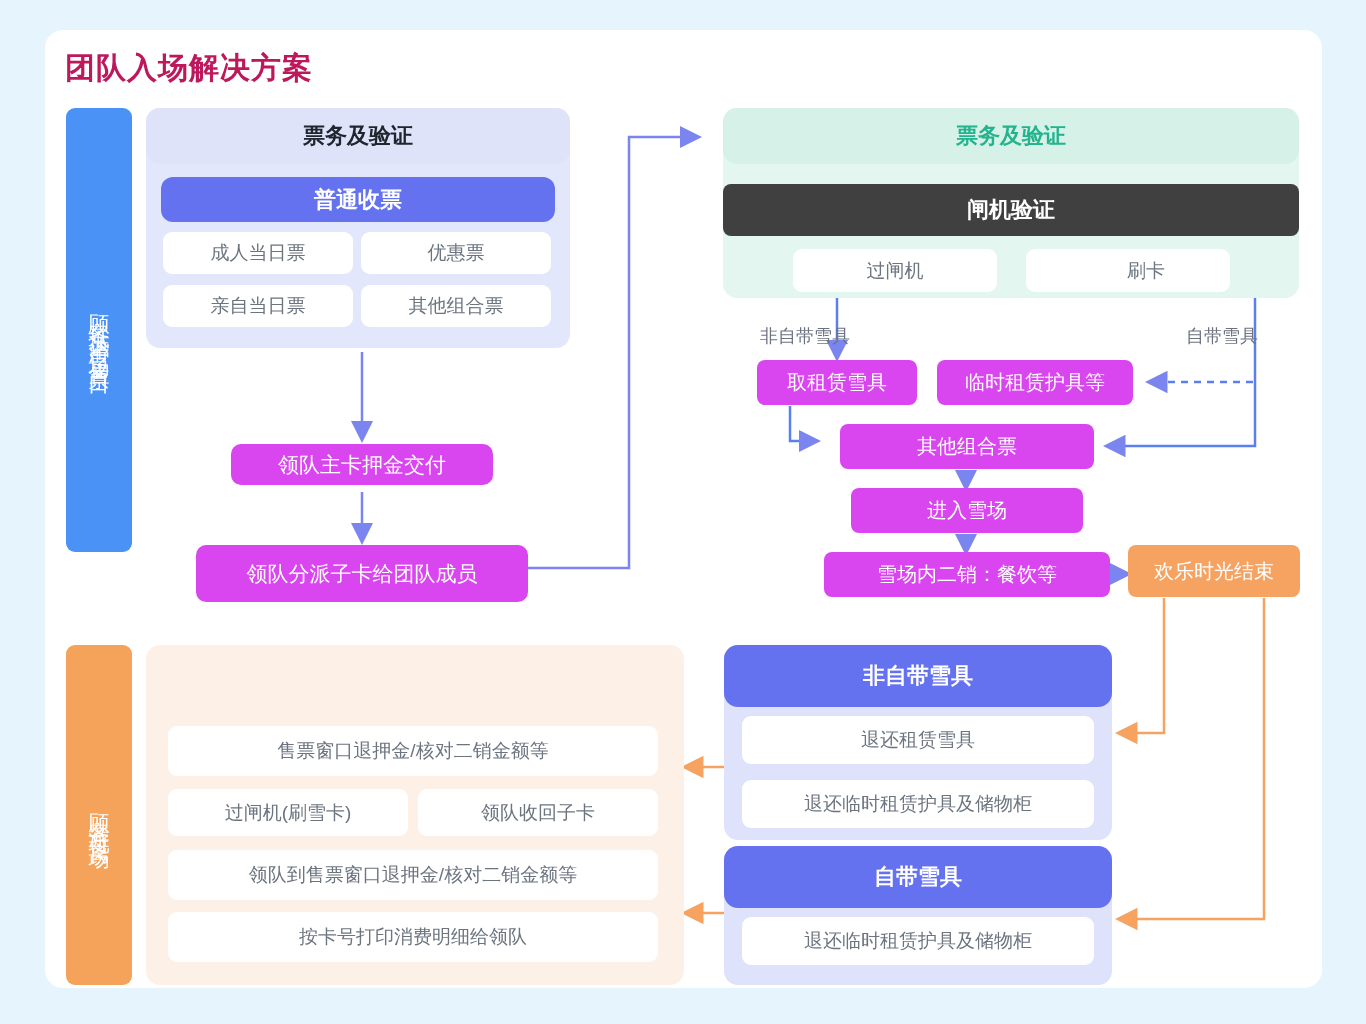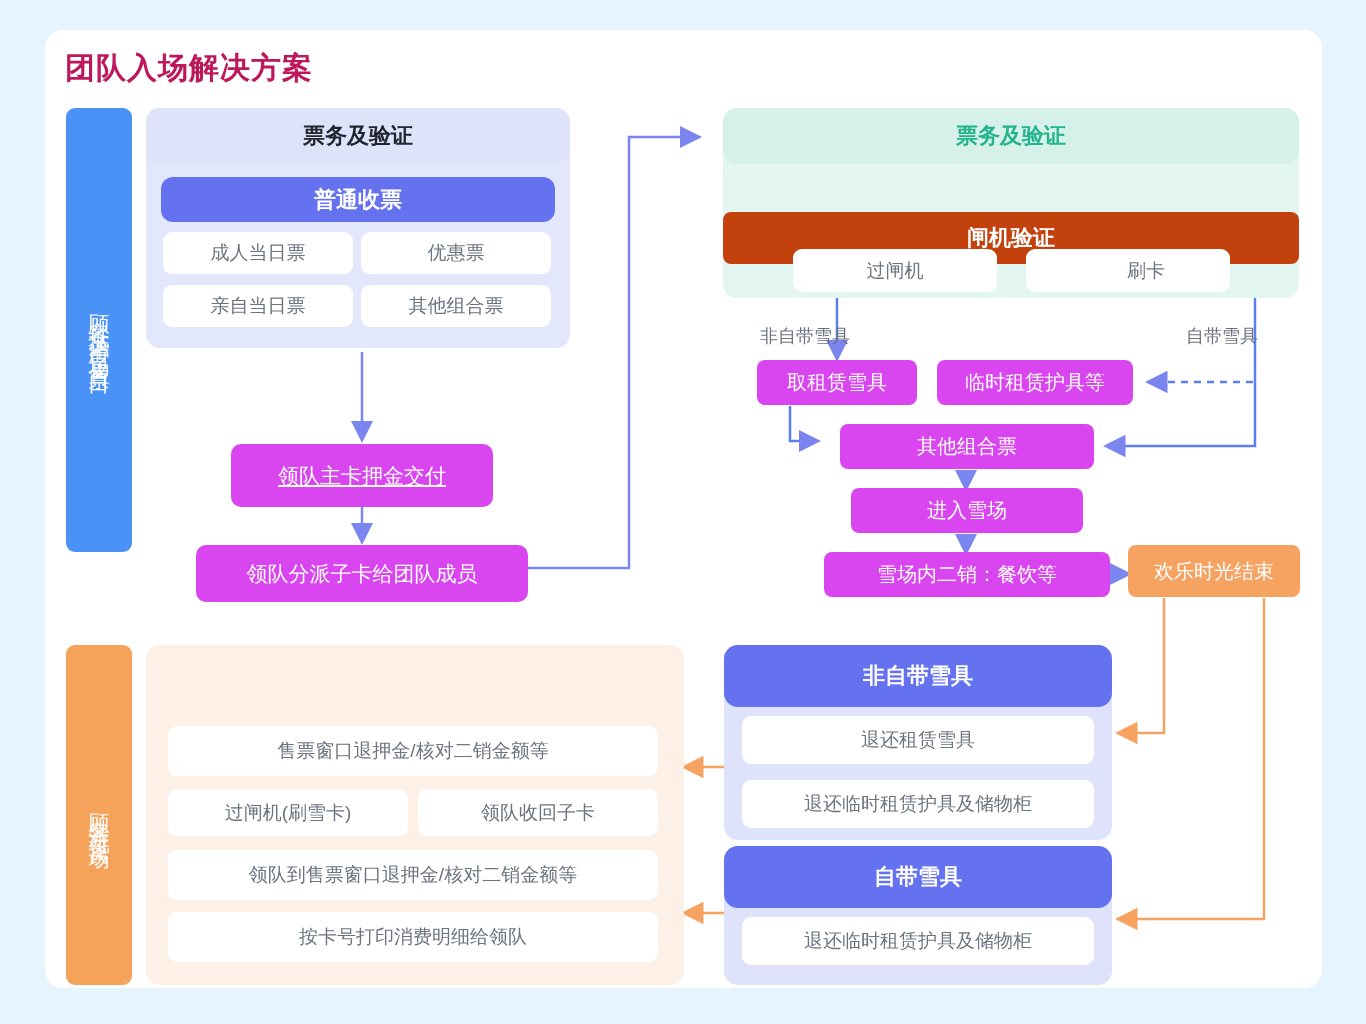--- a/index.html
+++ b/index.html
@@ -70,21 +70,21 @@
   }
   .hdr-ghost-lilac {
     background: #dfe3fa;
     color: #21262e;
   }
   .hdr-ghost-mint {
     background: #d5f1e8;
     color: #23b48e;
   }
   .hdr-indigo { background: #6572f0; }
-  .hdr-teal   { background: #c2410c; margin-top: 28px; }
+  .hdr-teal   { background: #404040; }
   .hdr-orange { background: #f5a25a; }
 
   .chip {
     background: #ffffff;
     border-radius: 9px;
     color: #6c7480;
     font-size: 19px;
   }
 
   .node {
@@ -167,21 +167,21 @@
 
   <div class="abs hdr hdr-ghost-lilac ctr" style="left:146px; top:108px; width:424px; height:56px;">票务及验证</div>
 
   <div class="abs hdr hdr-indigo ctr" style="left:161px; top:177px; width:394px; height:45px; border-radius:12px;">普通收票</div>
 
   <div class="abs chip ctr" style="left:163px; top:232px; width:190px; height:42px;">成人当日票</div>
   <div class="abs chip ctr" style="left:361px; top:232px; width:190px; height:42px;">优惠票</div>
   <div class="abs chip ctr" style="left:163px; top:285px; width:190px; height:42px;">亲自当日票</div>
   <div class="abs chip ctr" style="left:361px; top:285px; width:190px; height:42px;">其他组合票</div>
 
-  <div class="abs node node-lg ctr" style="left:231px; top:444px; width:262px; height:63px;text-decoration:underline;">领队主卡押金交付</div>
+  <div class="abs node node-lg ctr" style="left:231px; top:444px; width:262px; height:41px;">领队主卡押金交付</div>
   <div class="abs node node-lg ctr" style="left:196px; top:545px; width:332px; height:57px;">领队分派子卡给团队成员</div>
 
   <div class="abs group group-mint" style="left:723px; top:108px; width:576px; height:190px;"></div>
 
   <div class="abs hdr hdr-ghost-mint ctr" style="left:723px; top:108px; width:576px; height:56px;">票务及验证</div>
 
   <div class="abs hdr hdr-teal ctr" style="left:723px; top:184px; width:576px; height:52px; border-radius:8px;">闸机验证</div>
 
   <div class="abs chip ctr" style="left:793px; top:249px; width:204px; height:43px;">过闸机</div>
   <div class="abs chip ctr" style="left:1026px; top:249px; width:204px; height:43px;padding-left:36px;">刷卡</div>

